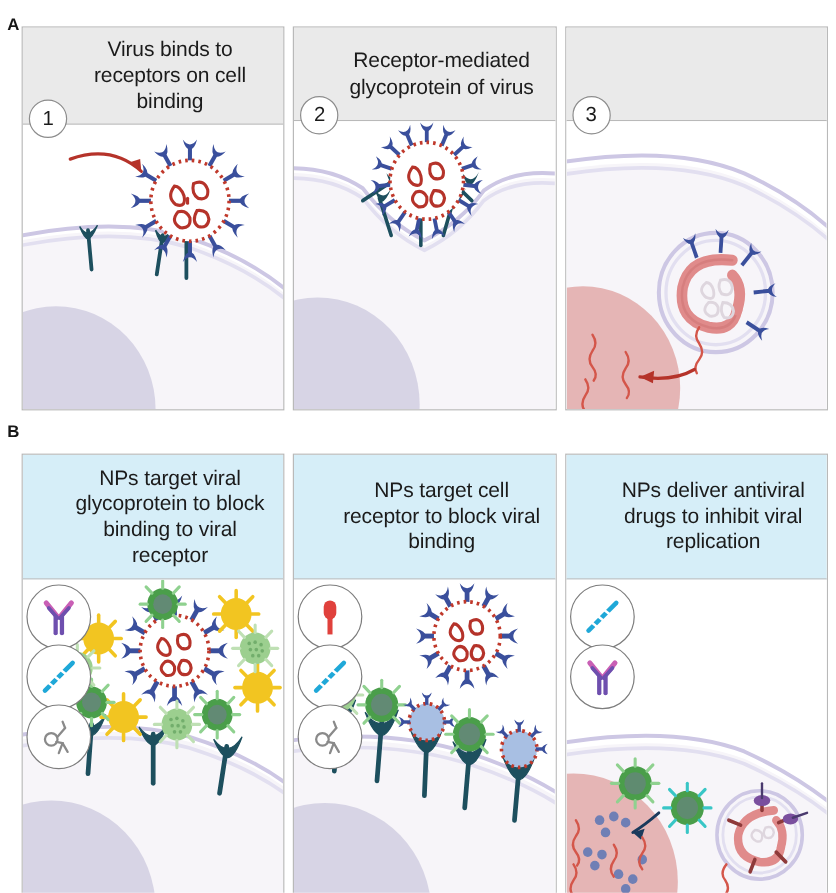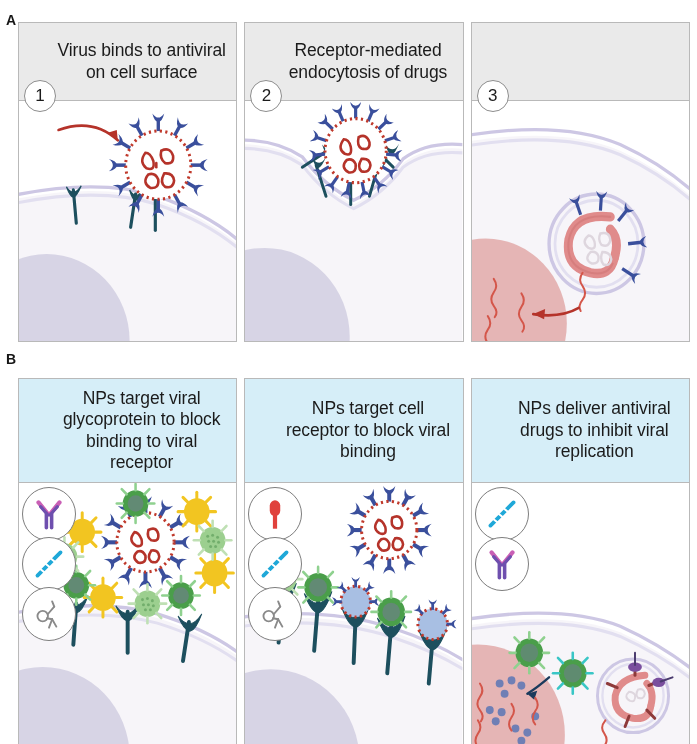--- a/index.html
+++ b/index.html
@@ -39,21 +39,21 @@
 
 <div class="figure">
 
   <div class="panel-letter" id="letter-a">A</div>
 
   <div class="row" id="row-a">
 
     <div class="cell">
       <div class="cell-head head-a">
         <div class="step-badge">1</div>
-        <span>Virus binds to antiviral on cell surface</span>
+        <span>Virus binds to receptors on cell binding</span>
       </div>
       <div class="scene">
         <svg viewBox="0 0 220 232" preserveAspectRatio="none">
           <defs>
             <clipPath id="cA1">
                 <rect x="0" y="0" width="220" height="232"></rect>
               </clipPath>
           </defs>
           <g clip-path="url(#cA1)">
 
@@ -140,21 +140,21 @@
             <path d="M 40 28 Q 75 16 100 38" fill="none" stroke="#b5332a" stroke-width="2.6" stroke-linecap="round"></path>
             <path d="M 100 38 L 89 31 L 99 28 Z" fill="#b5332a"></path>
           </g>
         </svg>
       </div>
     </div>
 
     <div class="cell">
       <div class="cell-head head-a">
         <div class="step-badge">2</div>
-        <span>Receptor-mediated endocytosis of drugs</span>
+        <span>Receptor-mediated glycoprotein of virus</span>
       </div>
       <div class="scene">
         <svg viewBox="0 0 220 232" preserveAspectRatio="none">
           <defs>
               <clipPath id="cA2">
                 <rect x="0" y="0" width="220" height="232"></rect>
               </clipPath>
             </defs>
           <g clip-path="url(#cA2)">
             <path d="M -10 42 Q 30 40 58 58 Q 80 86 110 100 Q 140 86 160 60 Q 188 40 235 48 L 235 245 L -10 245 Z" fill="#f7f5f9"></path>

